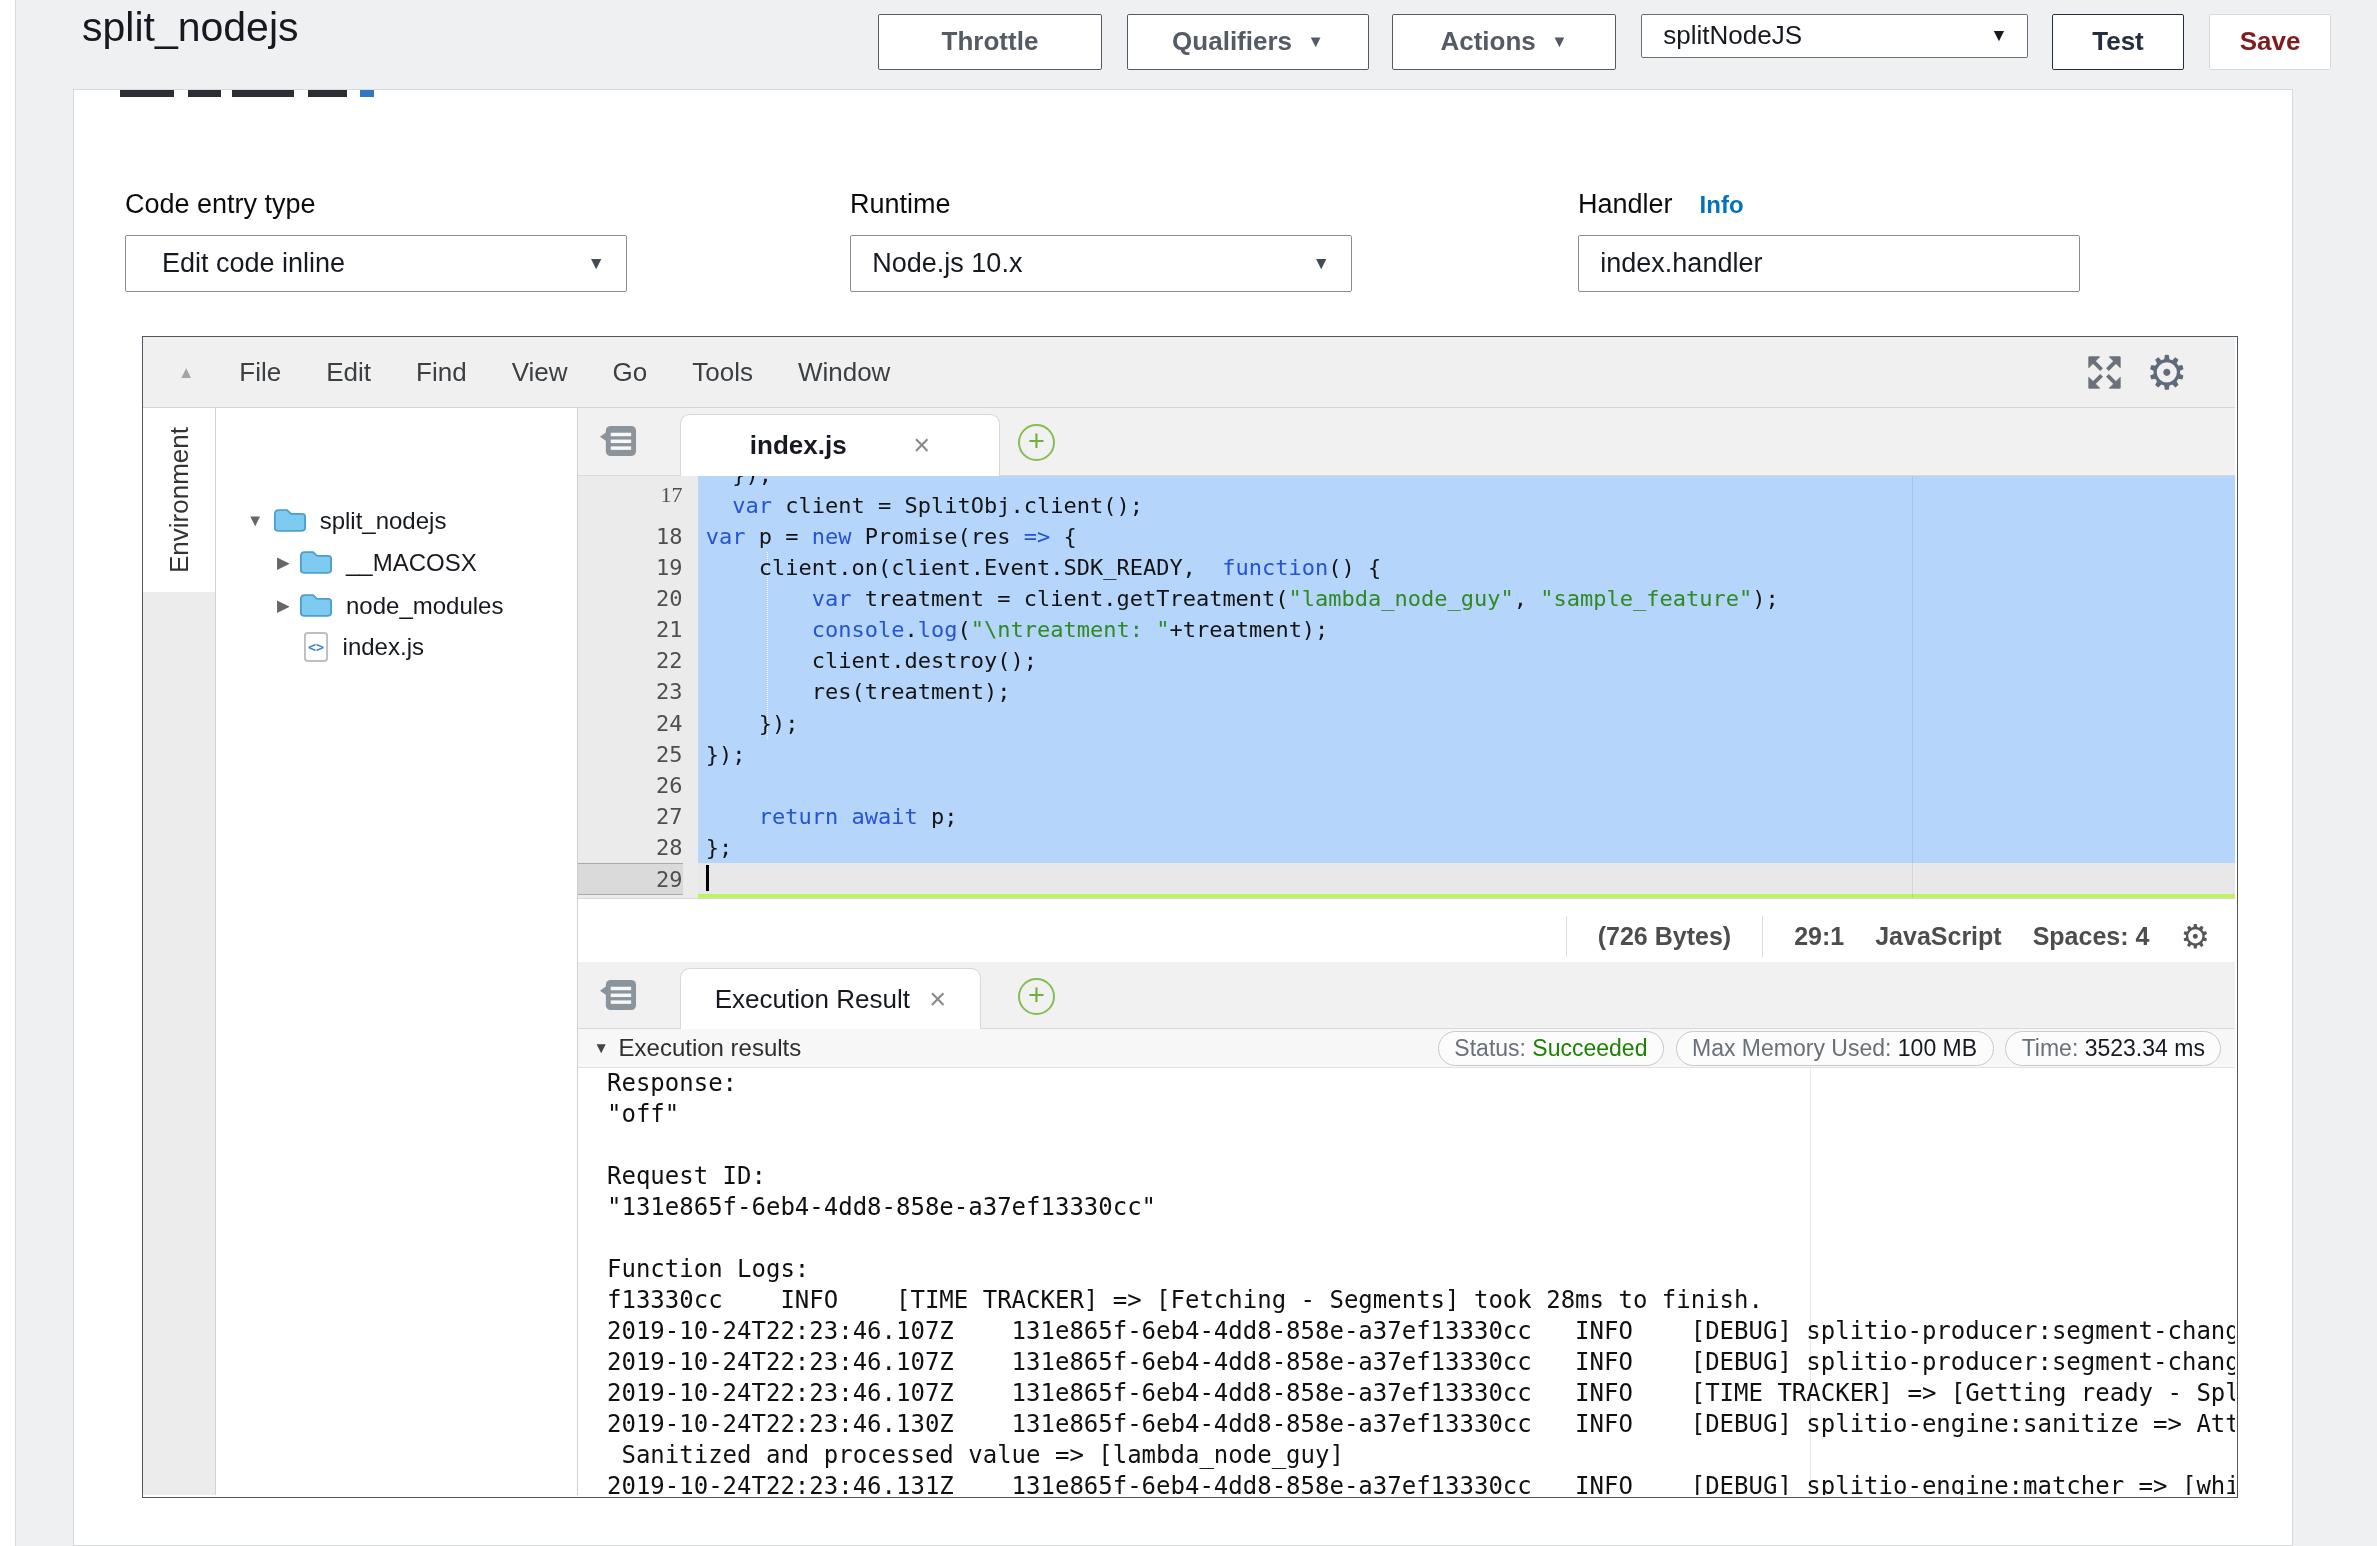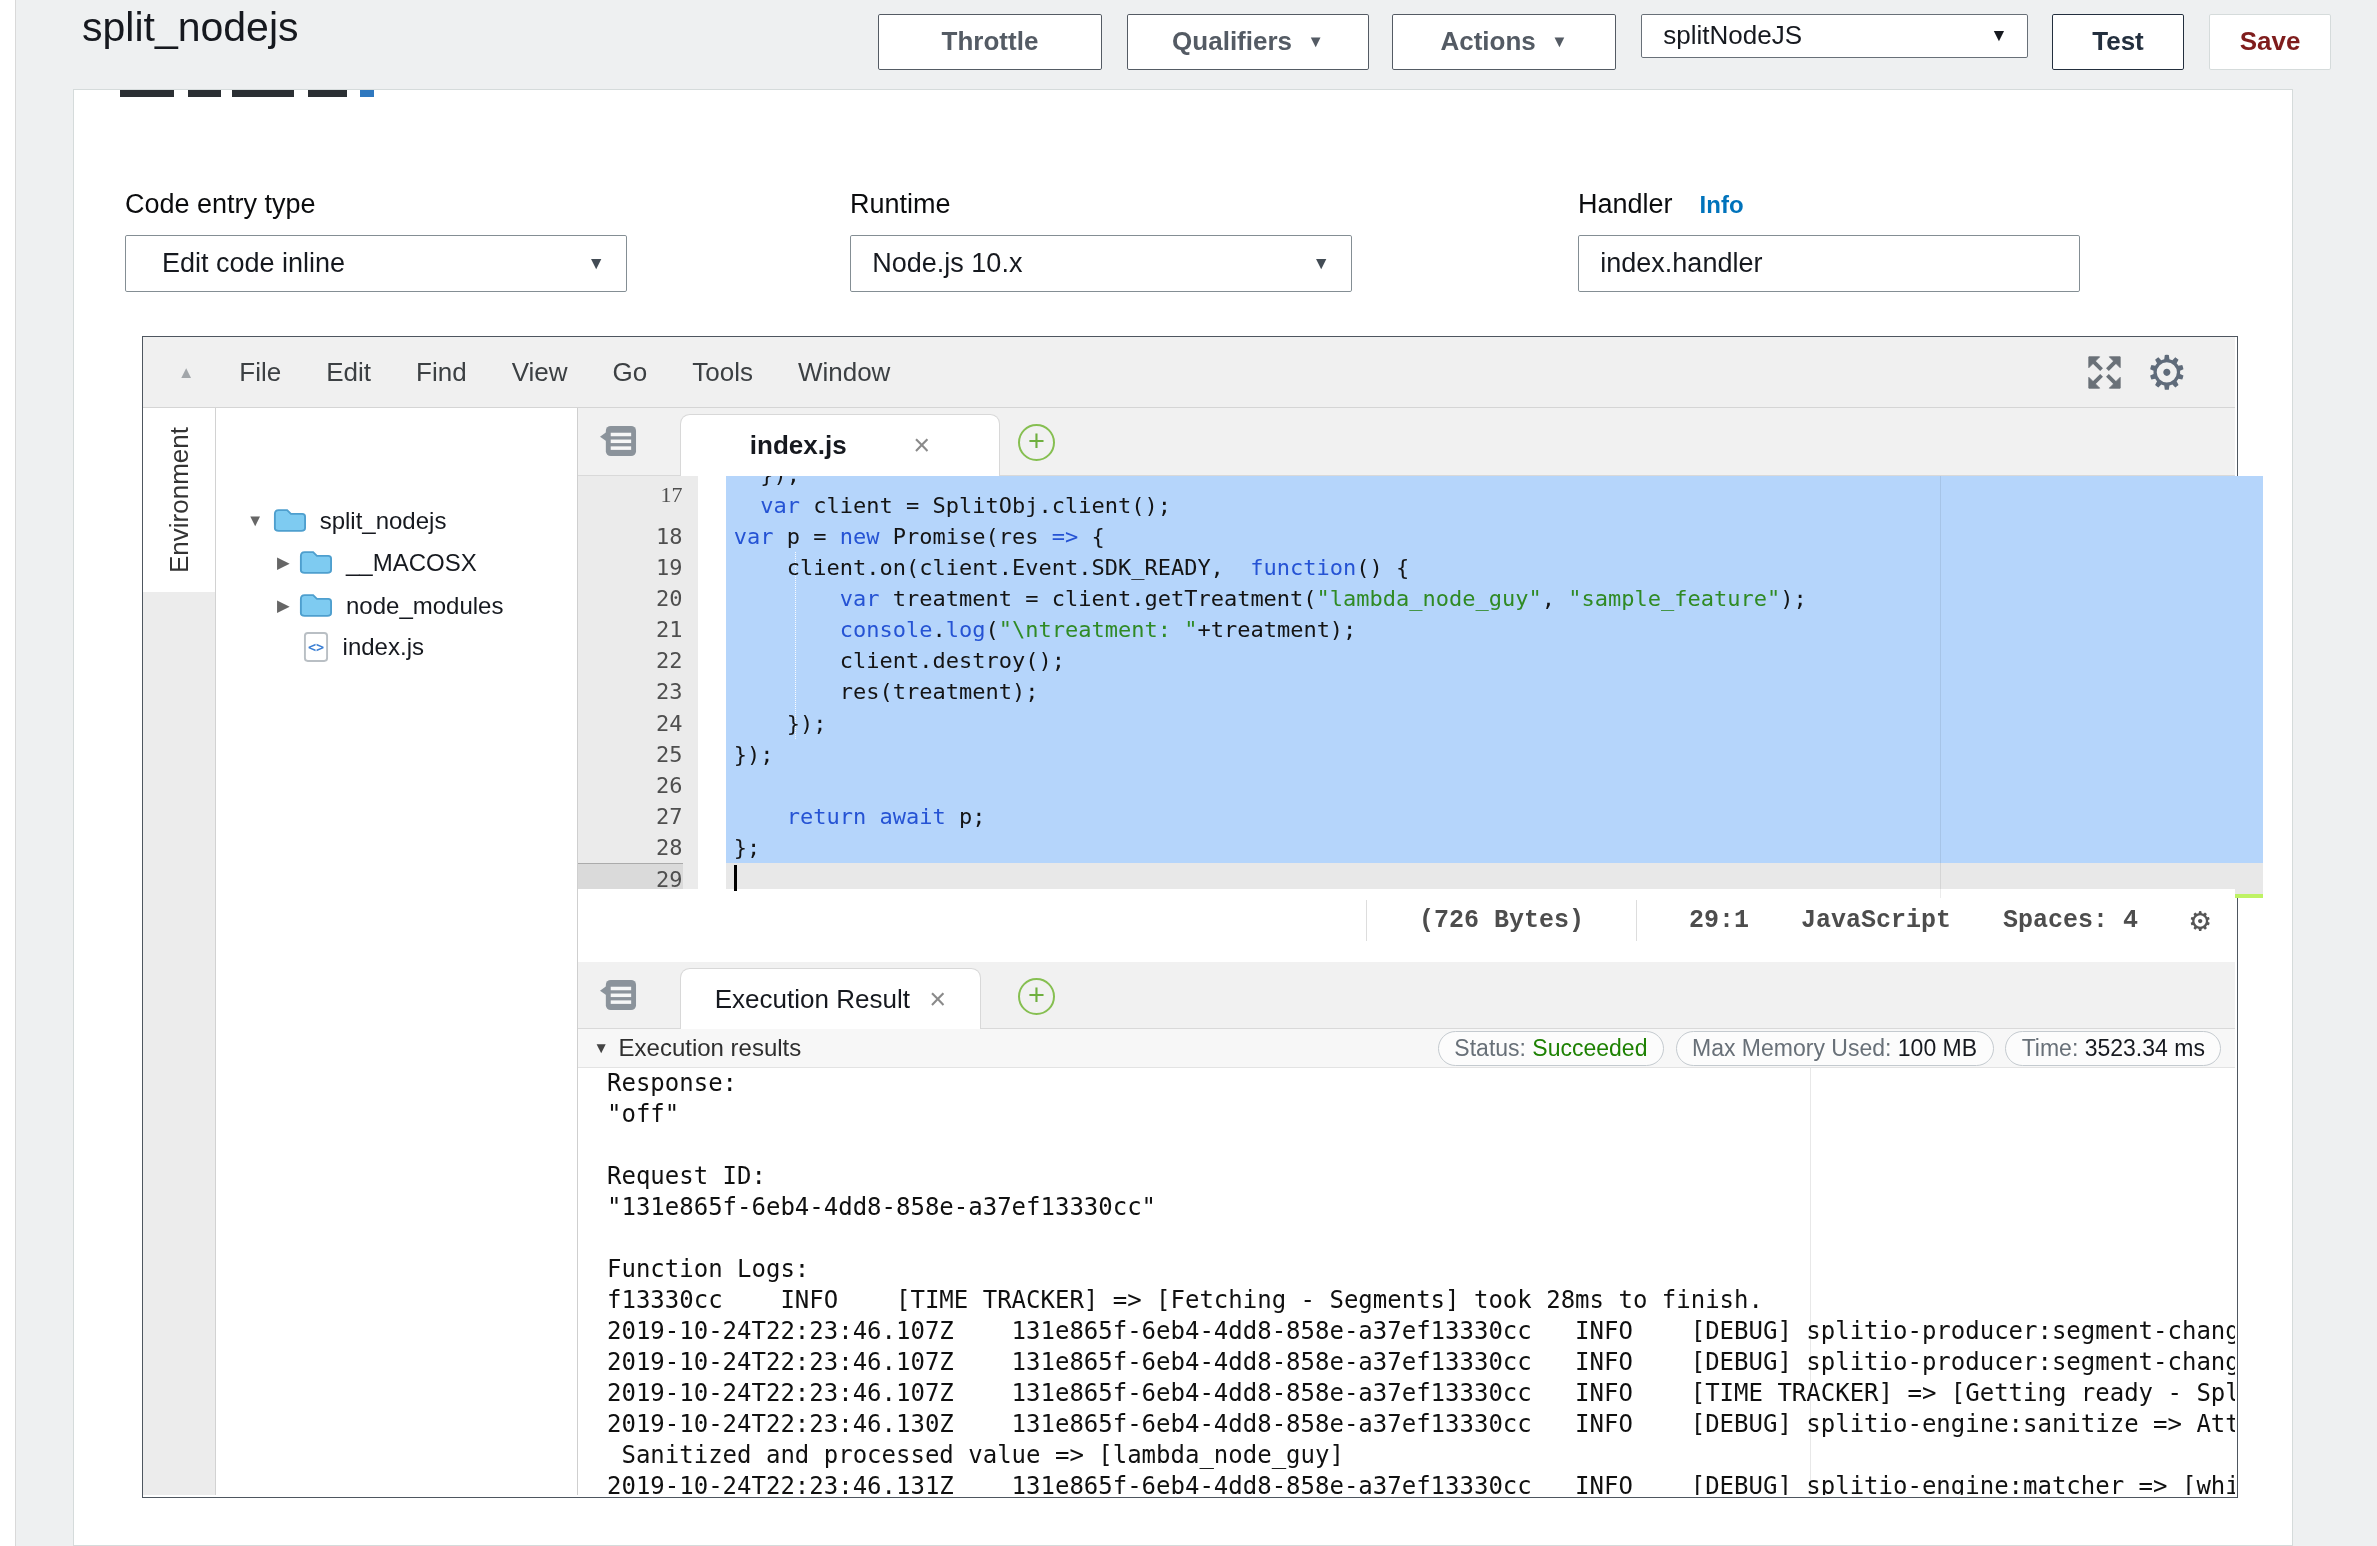--- a/index.html
+++ b/index.html
@@ -61,36 +61,36 @@
   .tab-label { font-size:26px; color:#16191f; }
   .close-x { font-size:29px; color:#8a8a8a; }
   .plus-circle { position:absolute; width:37px; height:37px; border:2.9px solid #86bf51; border-radius:50%;
     color:#6faf3f; font-size:29px; line-height:31px; text-align:center; font-weight:500; }
 
   
   #gutter { left:435px; top:139px; width:120px; height:422px; background:#ebebeb; }
   .gut-num { position:absolute; left:0; right:15.5px; height:32px; text-align:right;
     font-family:"DejaVu Sans Mono", monospace; font-size:22px; color:#4f4f4f; line-height:32px; }
   .gut-active { background:#dadada; border-top:1px solid #ababab; border-bottom:1px solid #ababab; }
-  #code-area { left:555px; top:139px; width:1537px; height:422px; background:#bef264; overflow:hidden;margin-left:28px; }
+  #code-area { left:555px; top:139px; width:1537px; height:422px; background:#bef264; overflow:hidden; }
   #code-selection { position:absolute; left:0; top:0; width:100%; height:387px; background:var(--selection); }
   #active-row { position:absolute; left:0; top:387px; width:100%; height:31px; background:#e8e8e8; }
   #print-margin-code { position:absolute; left:1214px; top:0; width:1px; height:422px; background:rgba(0,0,0,0.08); z-index:3; }
   #indent-guide { position:absolute; left:69px; top:76px; height:187px; border-left:1px dotted rgba(255,255,255,0.95); z-index:2; }
   .code-line { position:absolute; left:0; width:100%; height:32px; line-height:32px; padding-left:7.8px;
     font-family:"DejaVu Sans Mono", monospace; font-size:22px; white-space:pre; z-index:2; }
   .tk-p { color:var(--code-plain); }
   .tk-k { color:var(--keyword); }
   .tk-s { color:var(--string); }
   #cursor { position:absolute; left:7.8px; top:389px; width:2.9px; height:26px; background:#000; z-index:4; }
   #code-bottom-line { left:435px; top:561px; width:1657px; height:1px; background:#d9d9d9; }
 
   
-  #statusbar { left:435px; top:552px; width:1657px; height:63px; background:#fff;
-    display:flex; align-items:center; justify-content:flex-end; gap:52px; padding-right:25px;font-family:Liberation Mono, monospace; }
+  #statusbar { left:435px; top:568px; width:1657px; height:63px; background:#fff;
+    display:flex; align-items:center; justify-content:flex-end; gap:31px; padding-right:25px; }
   .status-item { font-size:25px; font-weight:600; color:#4d4d4d; }
   .status-sep { width:1px; height:41px; background:#ddd; }
   #status-gear { font-size:33px; color:#555; font-weight:400; }
 
   
   #results-header { left:435px; top:692px; width:1657px; height:39px; background:#f7f7f7;
     border-bottom:1px solid #e3e3e3; display:flex; align-items:center; padding:0 13.6px 0 15.5px; }
   #results-tri { font-size:15.5px; color:#444; margin-right:9.7px; }
   #results-title { font-size:24px; color:#2f2f2f; }
   #badges { margin-left:auto; display:flex; gap:11.6px; }

